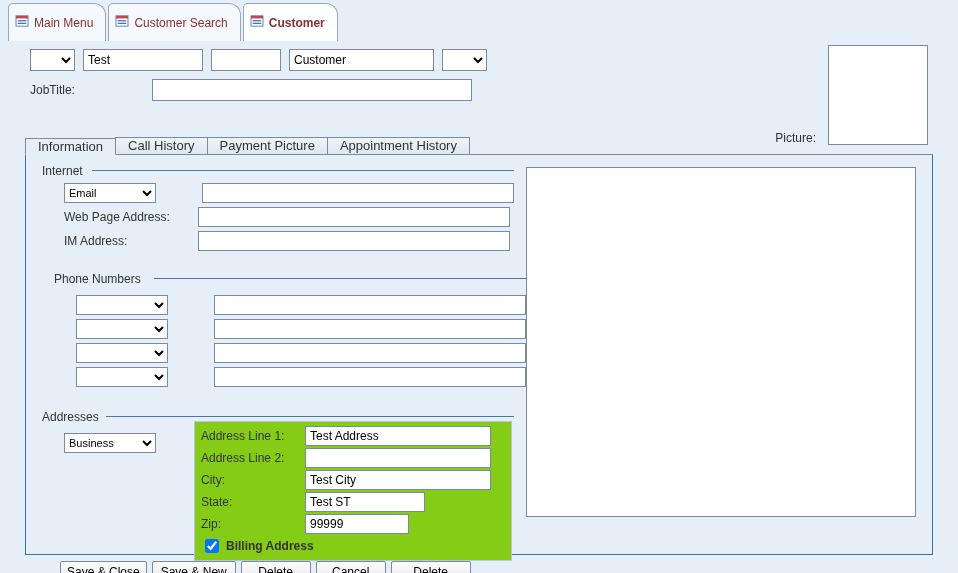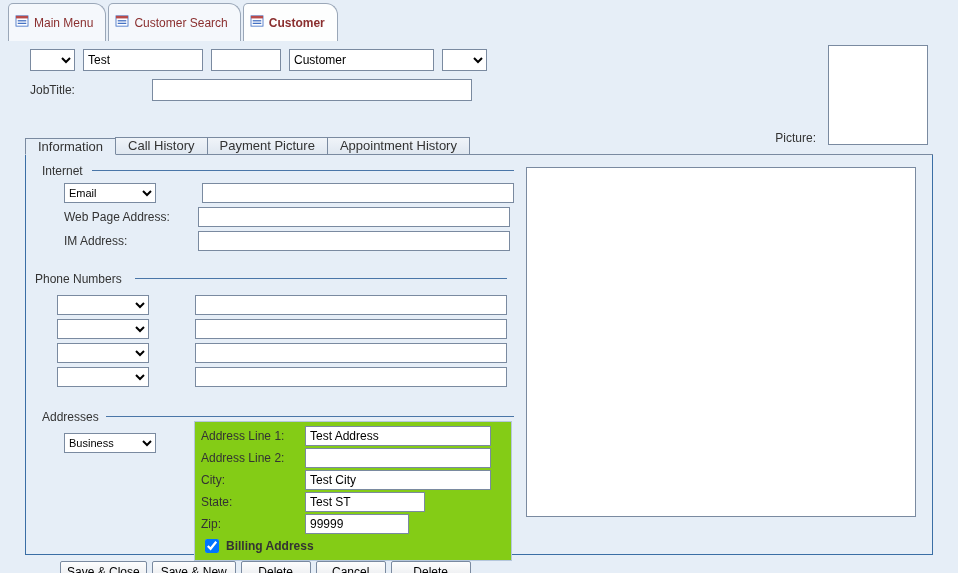--- a/index.html
+++ b/index.html
@@ -141,21 +141,21 @@
     position: absolute;
     top: -3px;
     left: 0;
     right: 0;
     height: 1px;
     background: #4a76a8;
   }
   
   .grp-internet { left: 8px; top: 18px; width: 480px; height: 94px; }
   .grp-internet .group-rule { left: 58px; }
-  .grp-phones   { left: 1px; top: 126px; width: 480px; height: 124px; }
+  .grp-phones   { left: 20px; top: 126px; width: 480px; height: 124px; }
   .grp-phones .group-rule { left: 108px; }
   .grp-addr     { left: 8px; top: 264px; width: 480px; height: 130px; }
   .grp-addr .group-rule { left: 72px; }
 
   .row { display: flex; align-items: center; gap: 8px; margin-bottom: 4px; }
   .row .lbl { text-align: left; }
   .ffield {
     height: 20px;
     border: 1px solid #7a8aa0;
     background: #fff;

